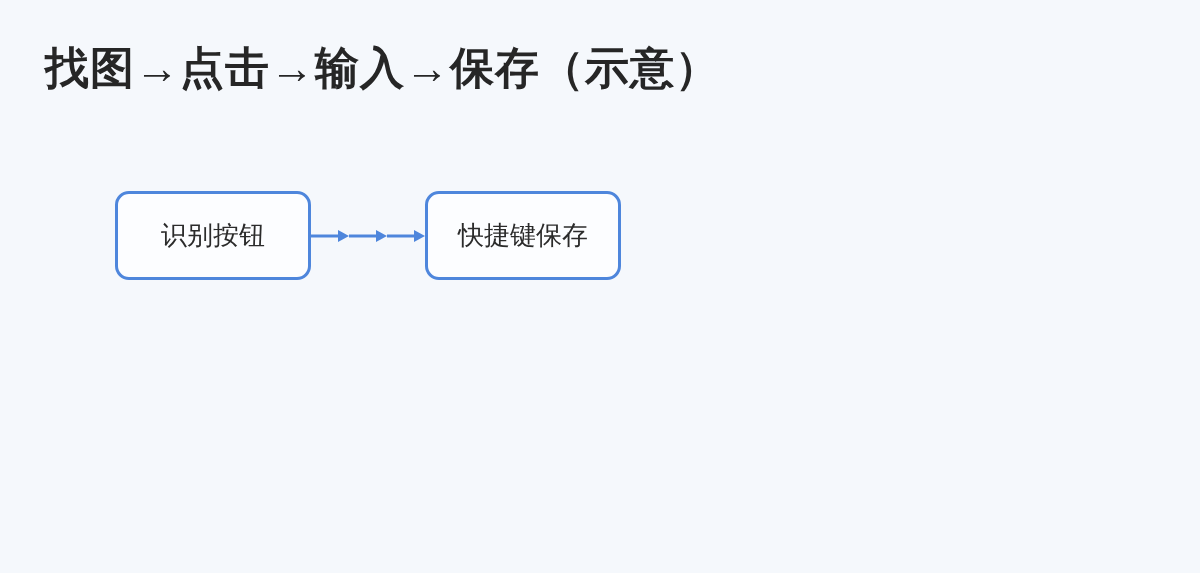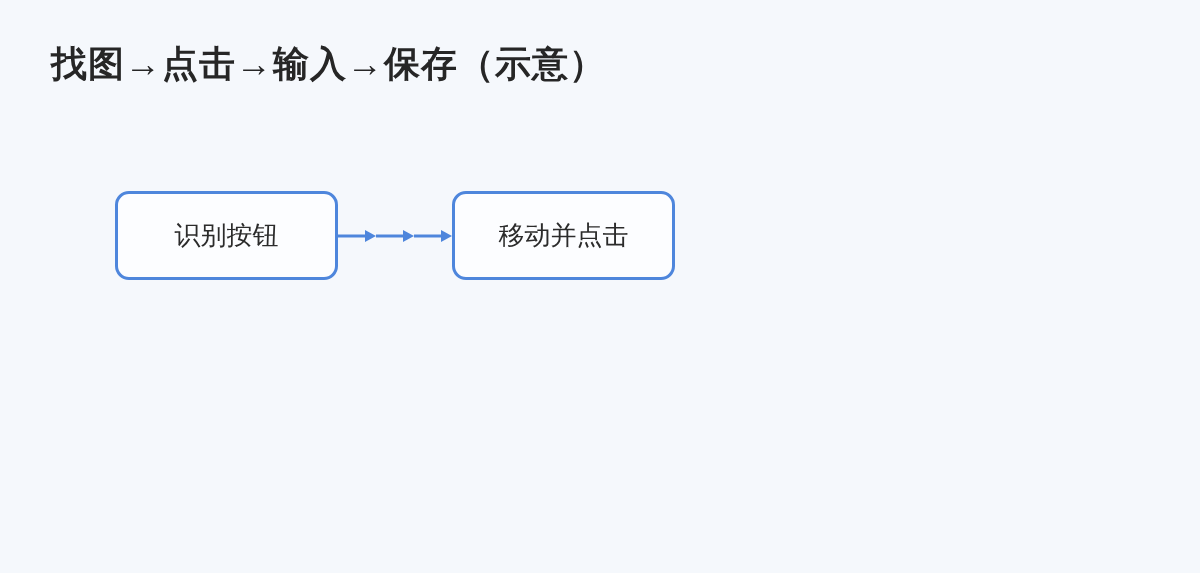--- a/index.html
+++ b/index.html
@@ -12,38 +12,38 @@
   *{ margin:0; padding:0; box-sizing:border-box; }
   html,body{ width:1200px; height:573px; }
   body{
     position:relative;
     background: var(--bg);
     font-family: "Liberation Sans", "DejaVu Sans", sans-serif;
     overflow:hidden;
   }
   .page-title{
     position:absolute;
-    left:51px;
+    left:45px;
     top:42px;
-    font-size:36px;
+    font-size:44px;
     font-weight:700;
     line-height:1.2;
     color: var(--title-color);
     letter-spacing:1px;
     white-space:nowrap;
   }
   .flow{
     position:absolute;
     left:115px;
     top:191px;
     display:flex;
     align-items:center;
   }
   .flow-box{
-    width:223px;
+    width:196px;
     height:89px;
     border:3px solid var(--accent);
     border-radius:14px;
     background: var(--box-bg);
     display:flex;
     align-items:center;
     justify-content:center;
     flex:0 0 auto;
   }
   .flow-box .label{
@@ -82,16 +82,16 @@
     <polygon points="27,3 38,9 27,15"></polygon>
   </svg>
 
 
   <svg class="arrow" viewBox="0 0 38 18" aria-hidden="true">
     <line x1="0" y1="9" x2="29" y2="9"></line>
     <polygon points="27,3 38,9 27,15"></polygon>
   </svg>
 
   <div class="flow-box">
-    <span class="label">移动并点击</span>
+    <span class="label">快捷键保存</span>
   </div>
 
 </div>
 
 </body></html>

